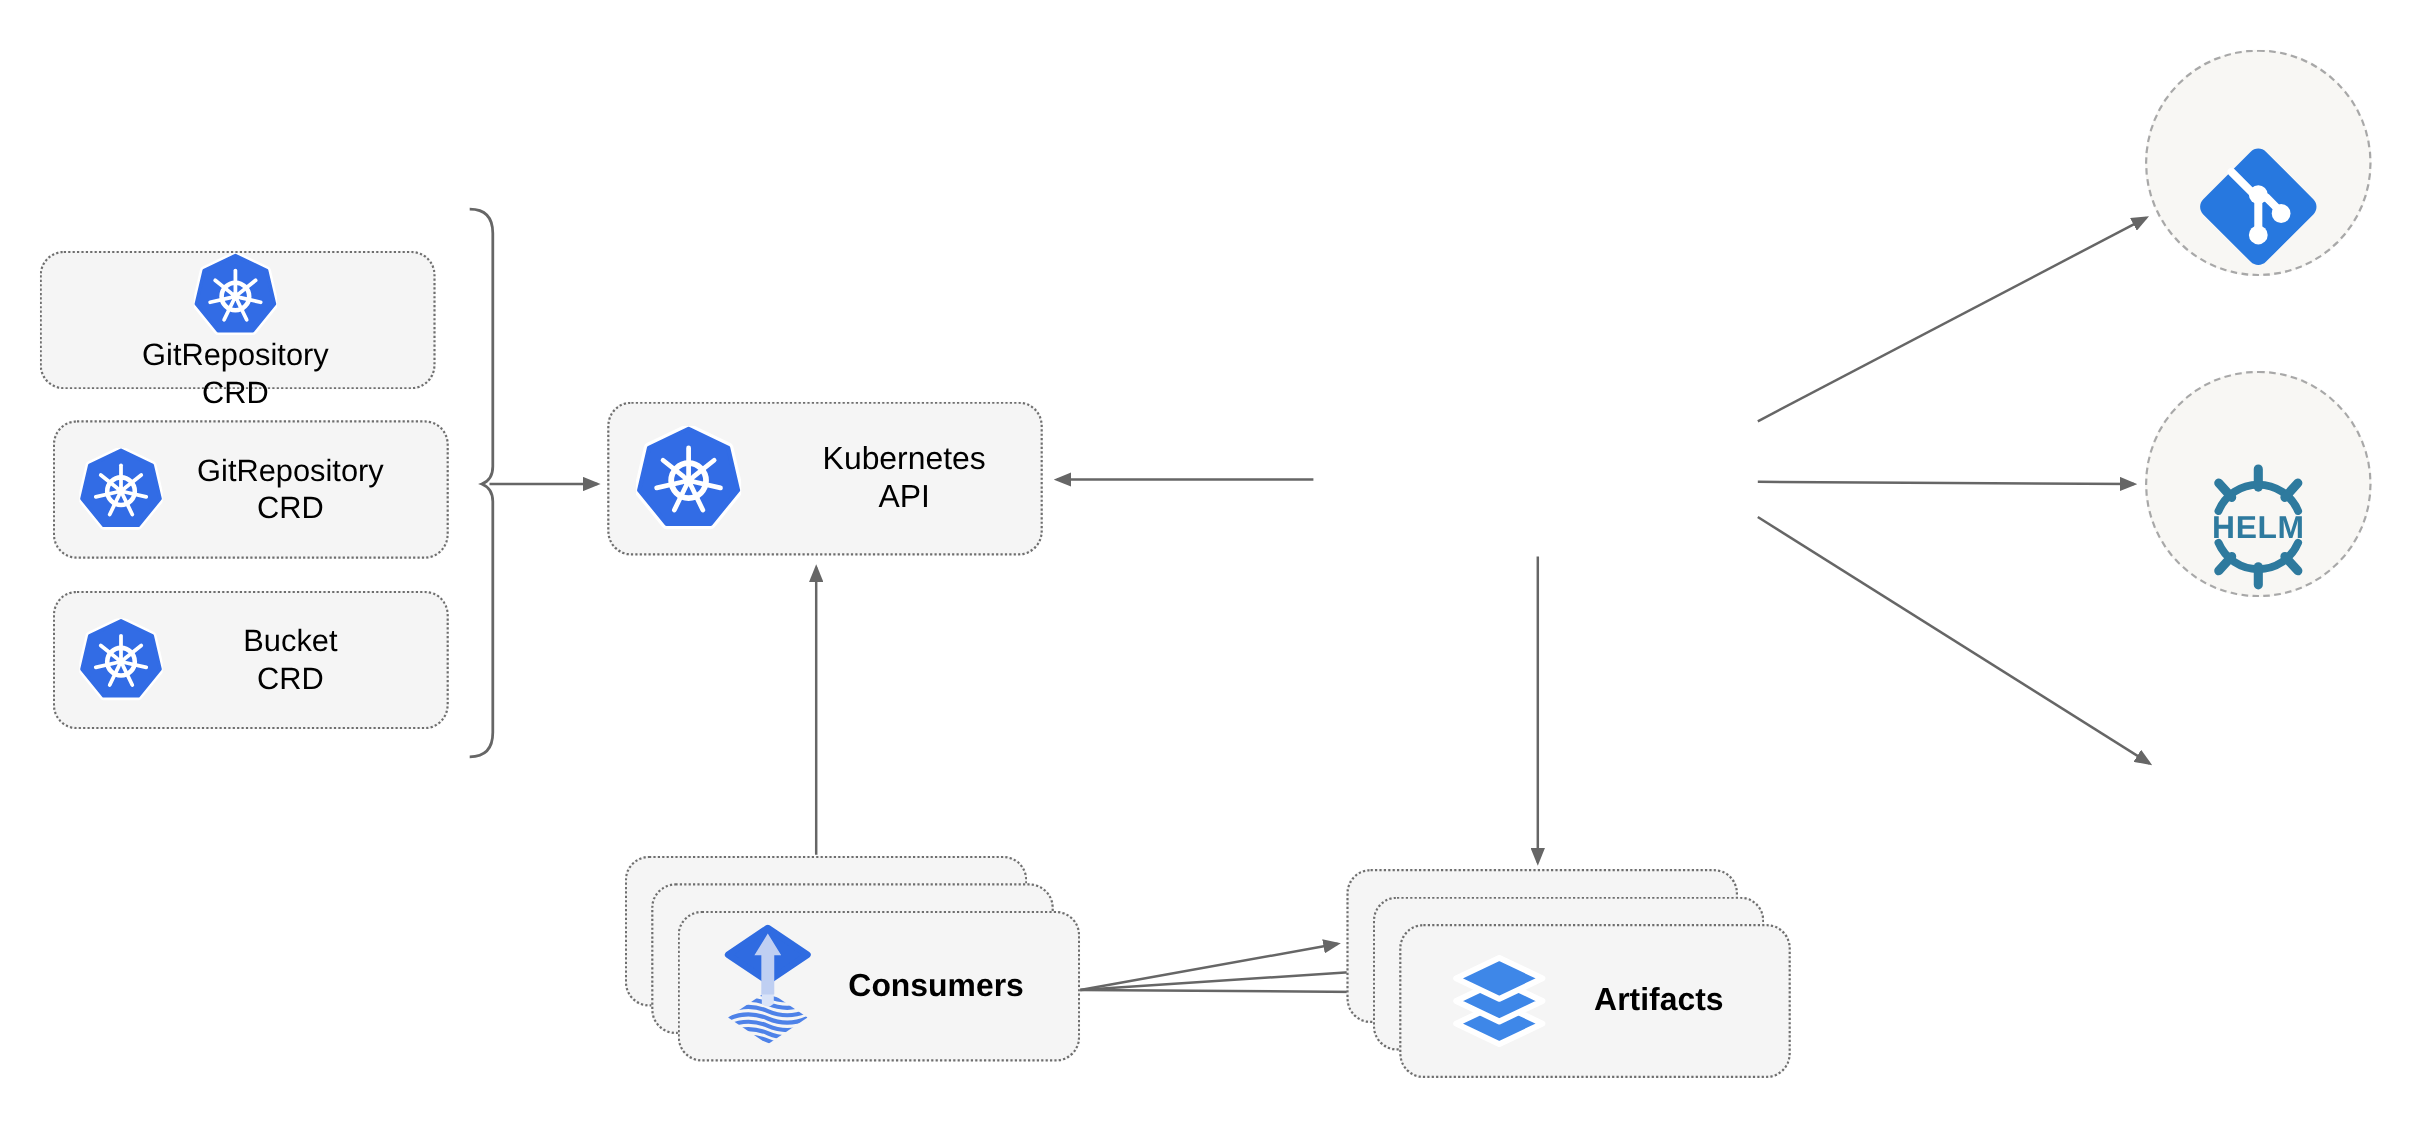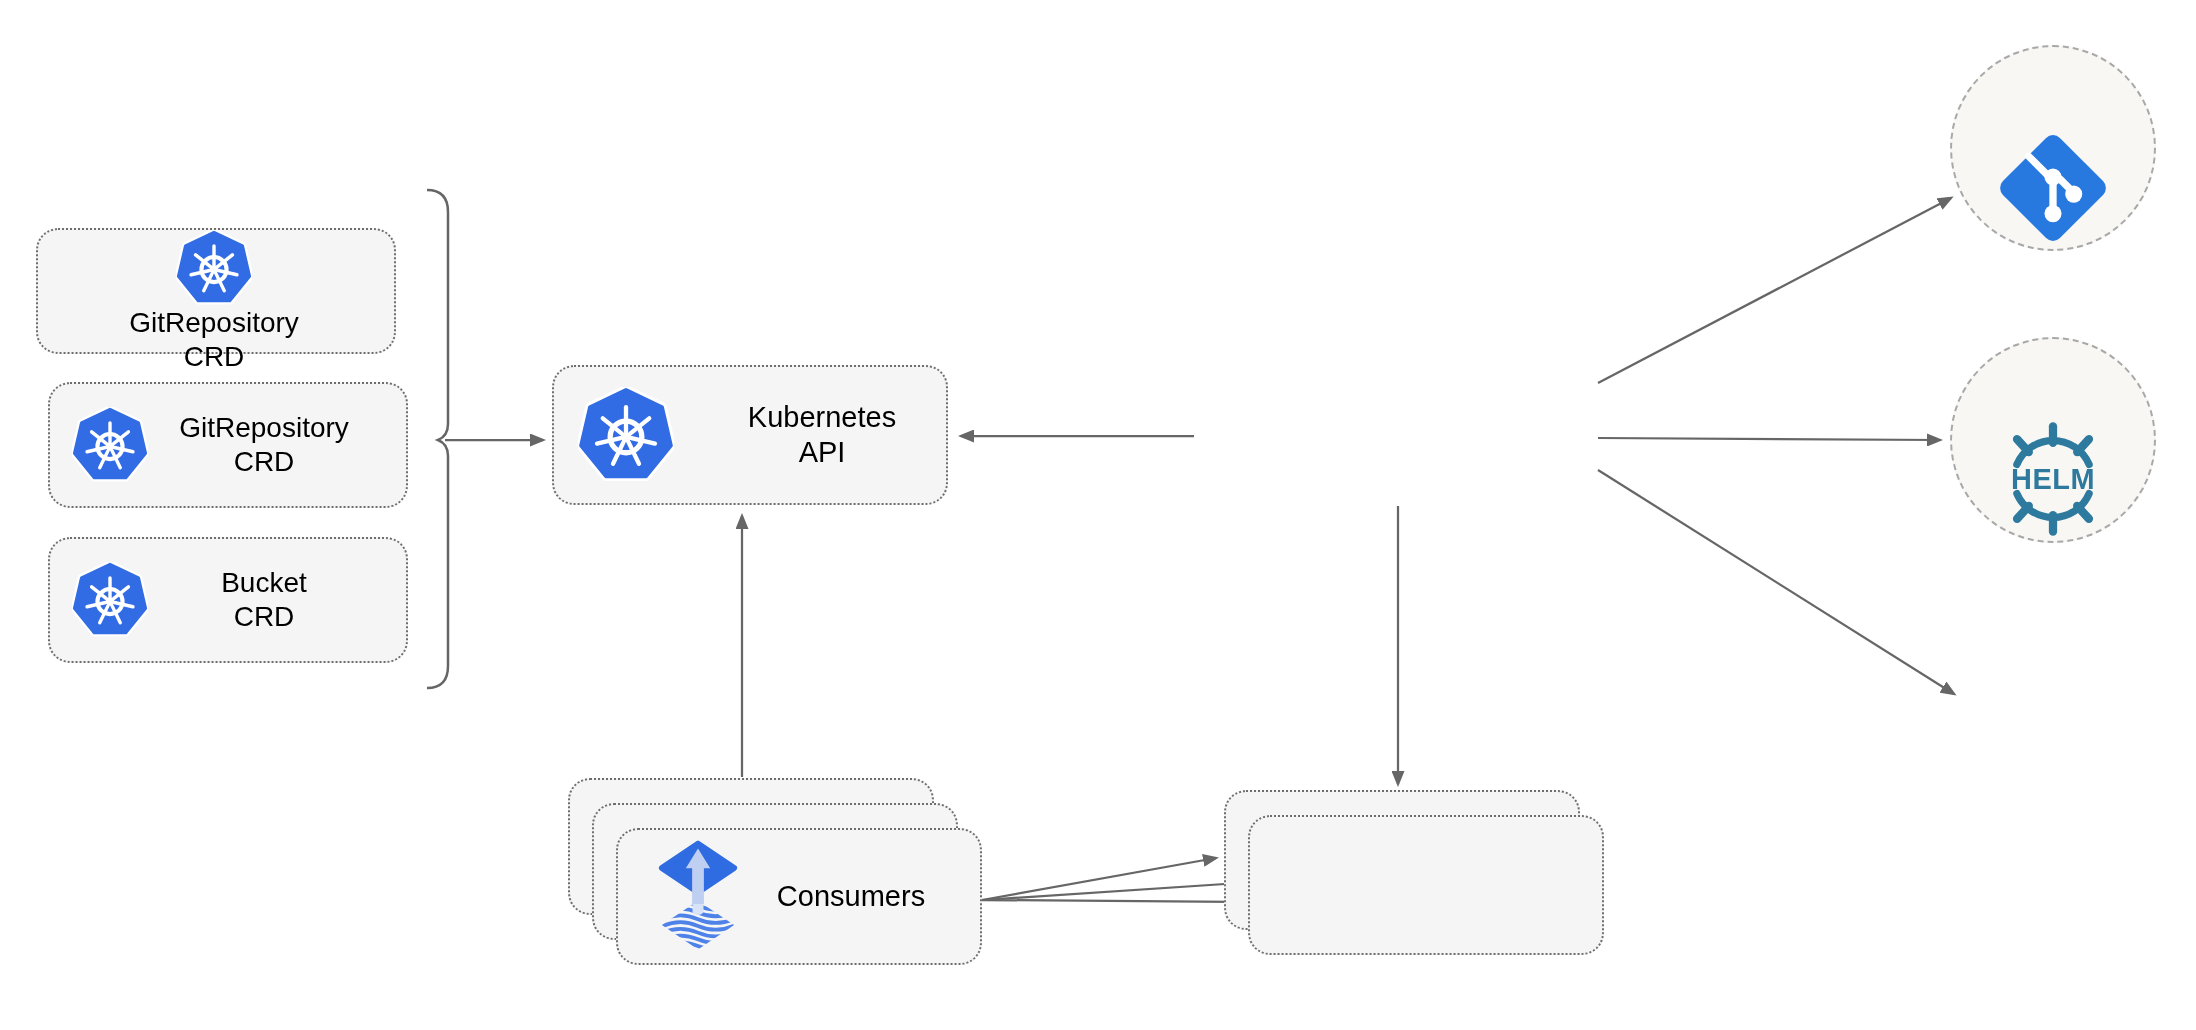--- a/index.html
+++ b/index.html
@@ -10,21 +10,21 @@
   svg.edges{position:absolute;left:0;top:0;width:2196px;height:1030px;pointer-events:none;}
   .edge{stroke:var(--edge-gray);stroke-width:2.25;fill:none;}
   .arrowhead{fill:var(--edge-gray);}
   .bracket{stroke:var(--edge-gray);stroke-width:2.5;fill:none;}
 
   .node{
     position:absolute;box-sizing:border-box;
     background:var(--node-fill);border:2px dotted var(--node-border);border-radius:22px;
     display:flex;align-items:center;
   }
-  .stack{position:absolute;}
+  .stack{position:absolute;font-weight:bold;}
   .stack-layer{
     position:absolute;box-sizing:border-box;
     background:var(--node-fill);border:2px dotted var(--node-border);border-radius:22px;
     display:flex;align-items:center;
   }
   .circle{
     position:absolute;width:206px;height:206px;box-sizing:border-box;border-radius:50%;
     background:var(--circle-fill);border:2px dashed var(--circle-border);
     display:flex;align-items:flex-end;justify-content:center;
   }
@@ -151,20 +151,30 @@
       <svg class="icon" width="84" height="113" viewBox="0 0 100 134">
           <use href="#sym-flux"></use>
         </svg>
       <div class="label big">Consumers</div>
     </div>
   </div>
 
   <div class="stack" style="left:1224px;top:790px;width:406px;height:192px;">
     <div class="stack-layer" style="left:0;top:0;width:356px;height:140px;"></div>
     <div class="stack-layer" style="left:24px;top:25px;width:356px;height:140px;"></div>
+    <div class="stack-layer" style="left:48px;top:50px;width:356px;height:140px;padding:0 22px 0 40px;">
+      <svg class="icon" width="98" height="98" viewBox="0 0 100 100">
+        <g class="layers-group">
+          <path d="M50 52 L90 71 L50 90 L10 71 Z"></path>
+          <path d="M50 31 L90 50 L50 69 L10 50 Z"></path>
+          <path d="M50 10 L90 29 L50 48 L10 29 Z"></path>
+        </g>
+      </svg>
+      <div class="label big">Artifacts</div>
+    </div>
   </div>
 
   <div class="circle" style="left:1950px;top:45px;">
     <svg width="122" height="122" viewBox="0 0 100 100">
       <rect class="git-diamond" x="17" y="17" width="66" height="66" rx="8" transform="rotate(45 50 50)"></rect>
       <g stroke="#ffffff" stroke-width="6" stroke-linecap="round">
         <line x1="30" y1="24" x2="50" y2="44"></line>
         <line x1="50" y1="42" x2="50" y2="70"></line>
         <line x1="56" y1="43" x2="65" y2="52"></line>
       </g>

